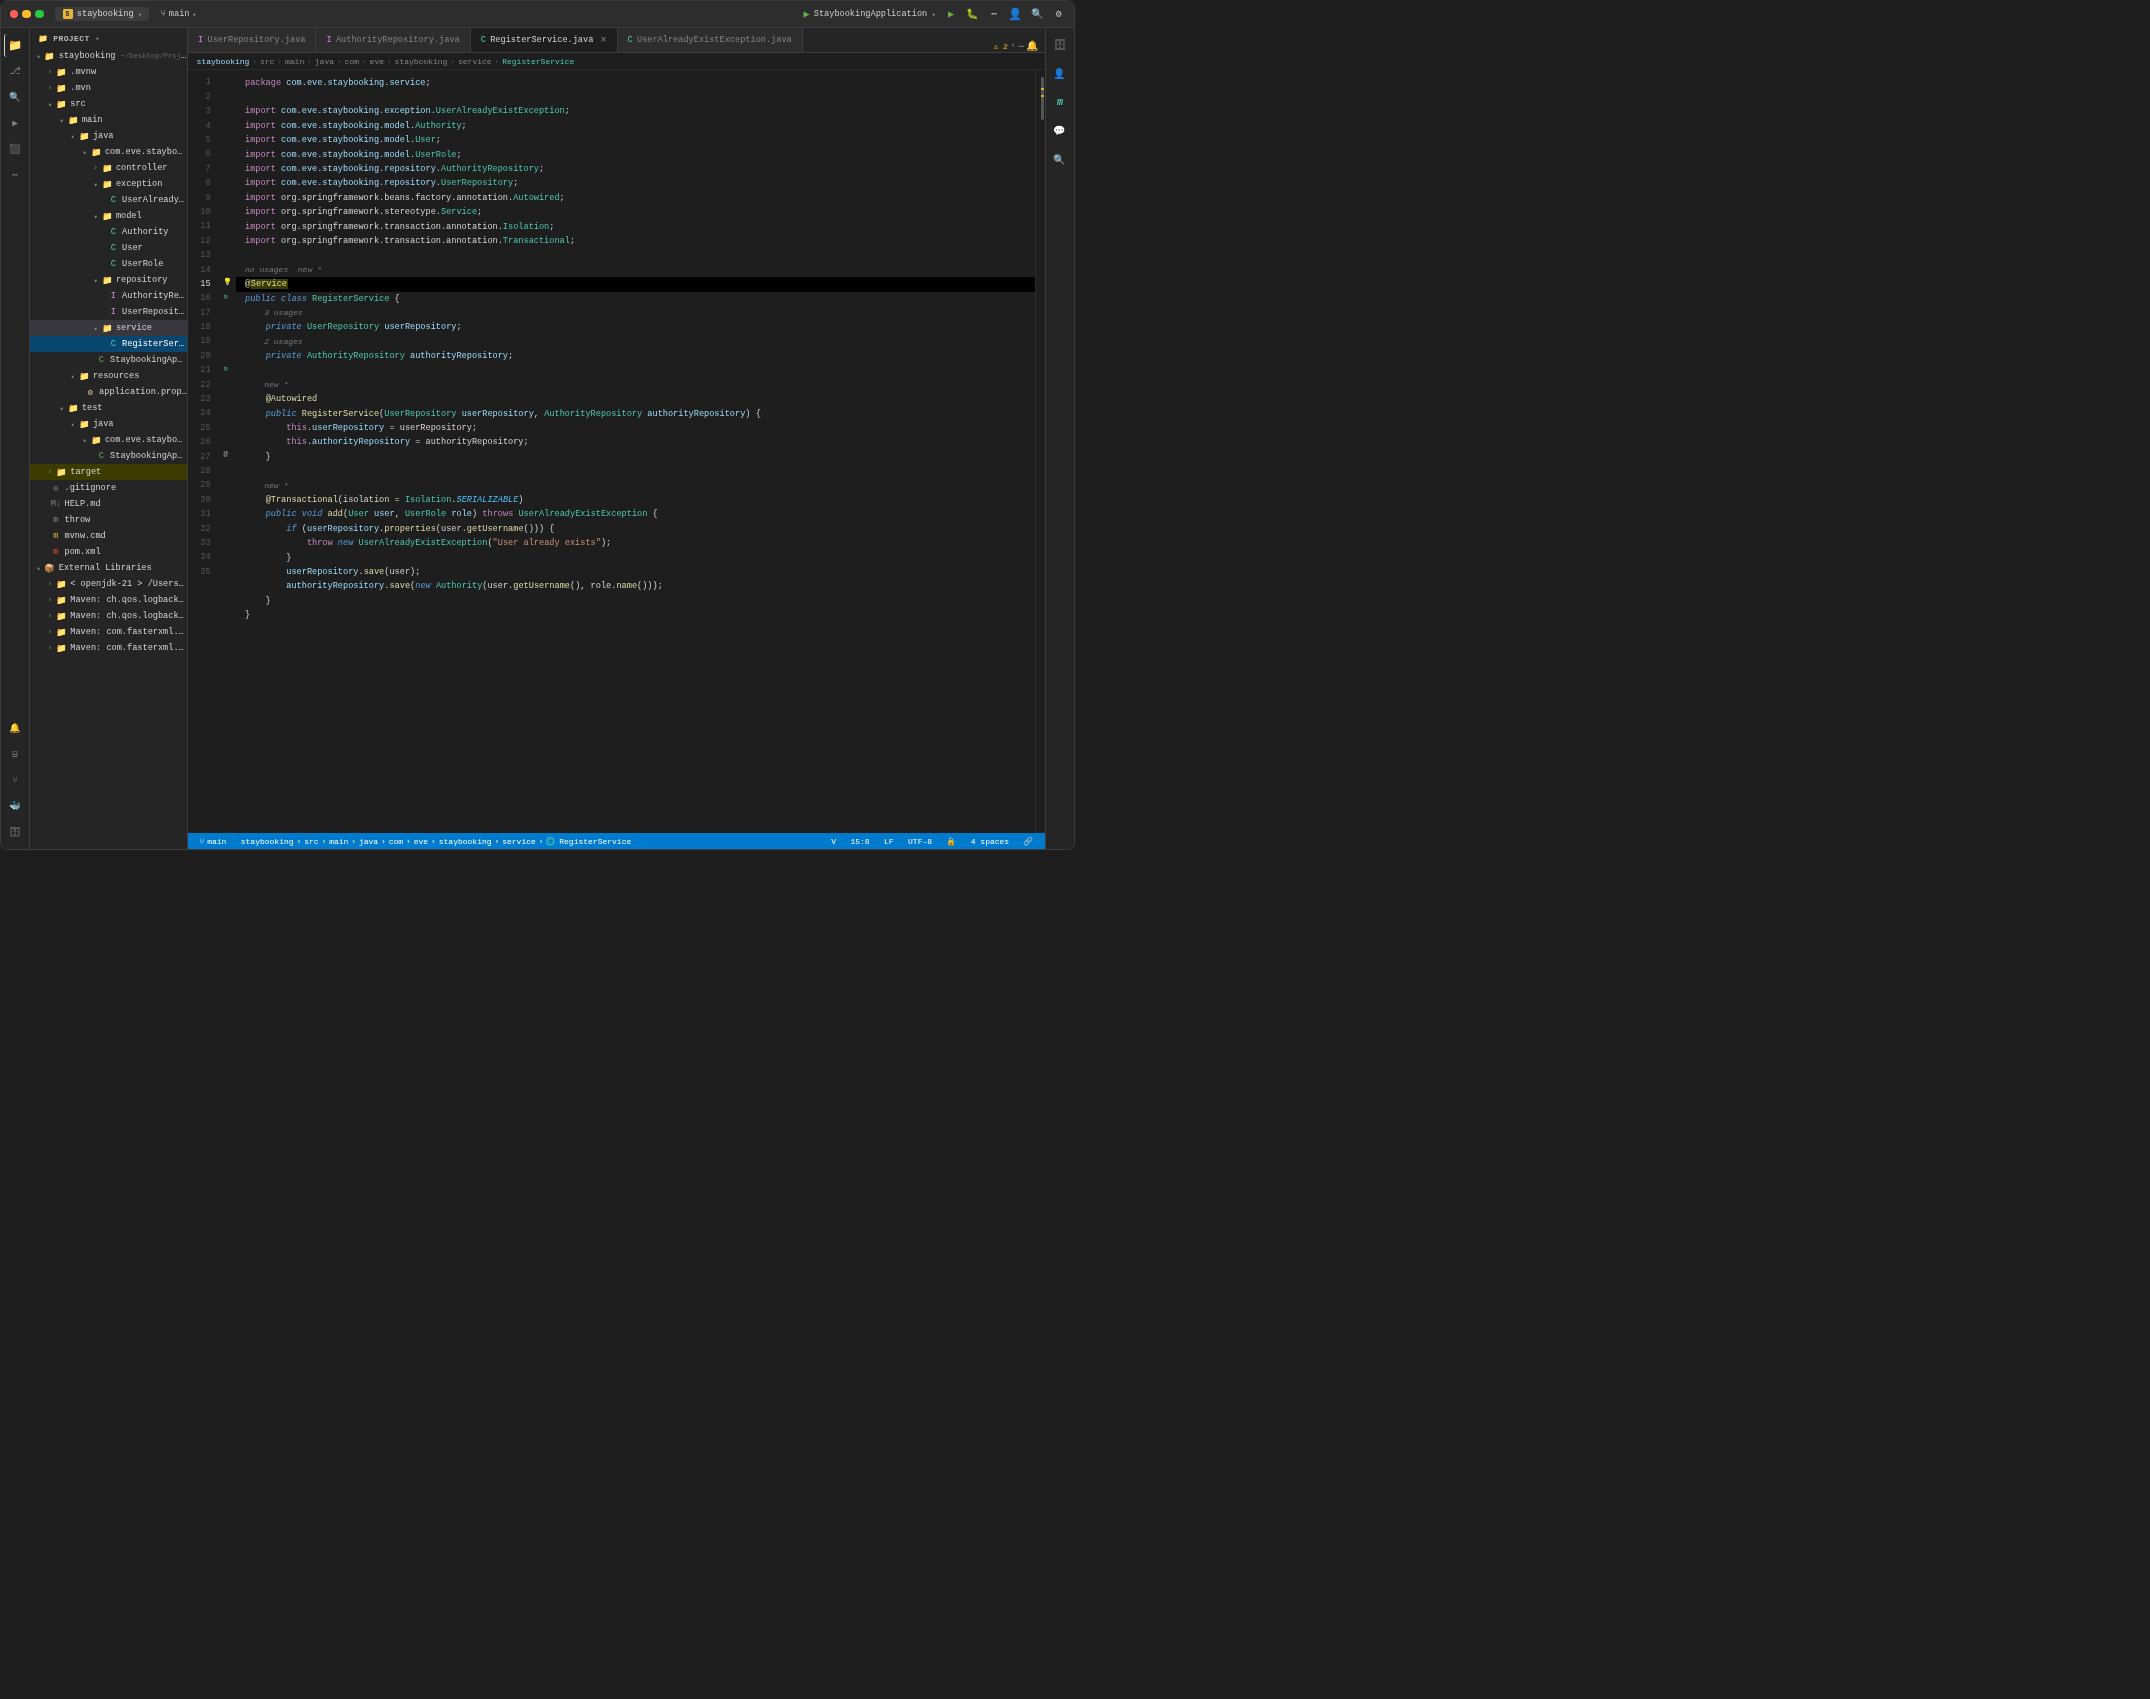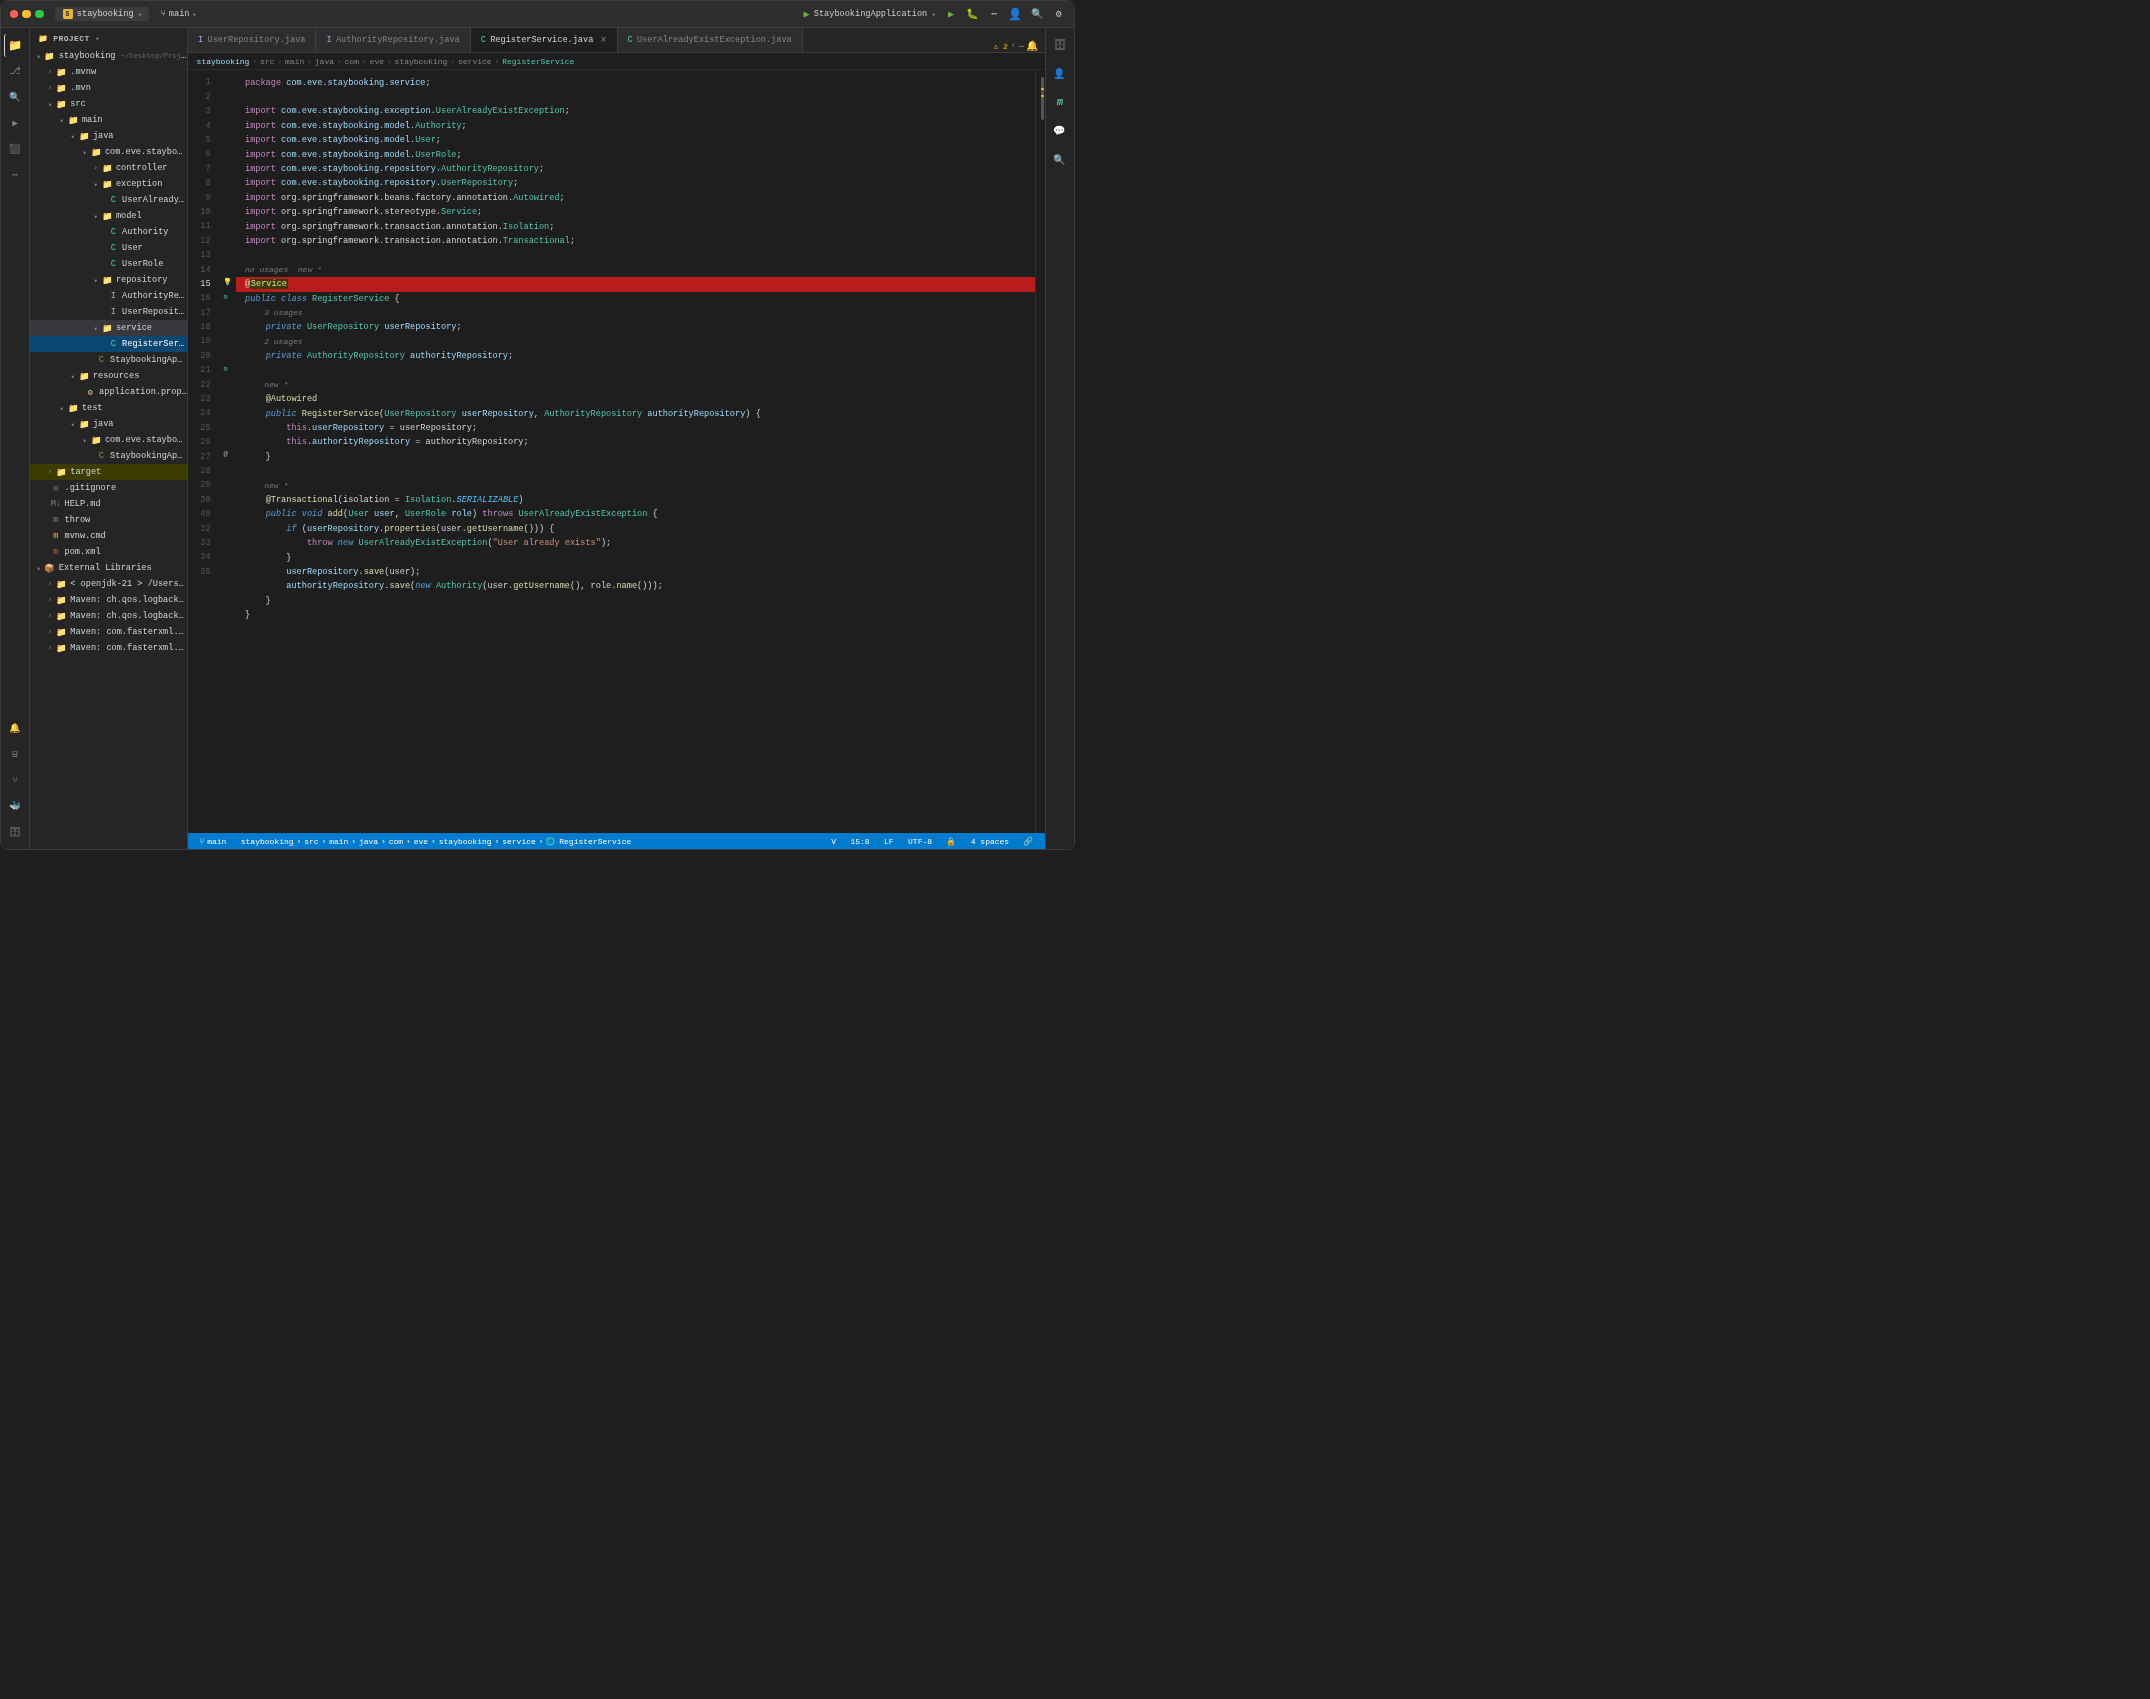--- a/index.html
+++ b/index.html
@@ -359,21 +359,21 @@
       width: 29px;
       background: #252526;
       display: flex;
       flex-direction: column;
       align-items: center;
       padding: 5.7px 0;
       gap: 5.7px;
       border-left: 0.7px solid #3c3c3c;
       flex-shrink: 0;
     }
-    .cursor-line { background: #b91c1c; }
+    .cursor-line { background: #000000; }
   </style>
 </head>
 <body>
 
 <div class="window">
 
   <div class="titlebar">
     <div class="traffic-lights">
       <div class="traffic-light tl-red"></div>
       <div class="traffic-light tl-yellow"></div>
@@ -735,21 +735,21 @@
           <div class="line-number">21</div>
           <div class="line-number">22</div>
           <div class="line-number">23</div>
           <div class="line-number">24</div>
           <div class="line-number">25</div>
           <div class="line-number">26</div>
           <div class="line-number">27</div>
           <div class="line-number">28</div>
           <div class="line-number">29</div>
           <div class="line-number">30</div>
-          <div class="line-number">40</div>
+          <div class="line-number">31</div>
           <div class="line-number">32</div>
           <div class="line-number">33</div>
           <div class="line-number">34</div>
           <div class="line-number">35</div>
         </div>
 
         <div style="width:14.4px;background:#1e1e1e;flex-shrink:0;position:relative;">
           <div style="position:absolute;top:calc(14*14.4px + 5.7px);left:1.4px;color:#f5c518;font-size:7.2px;">💡</div>
           <div style="position:absolute;top:calc(15*14.4px + 5.7px);left:1.4px;color:#4ec9b0;font-size:7.2px;">⊙</div>
           <div style="position:absolute;top:calc(20*14.4px + 5.7px);left:1.4px;color:#4ec9b0;font-size:7.2px;">⊙</div>

